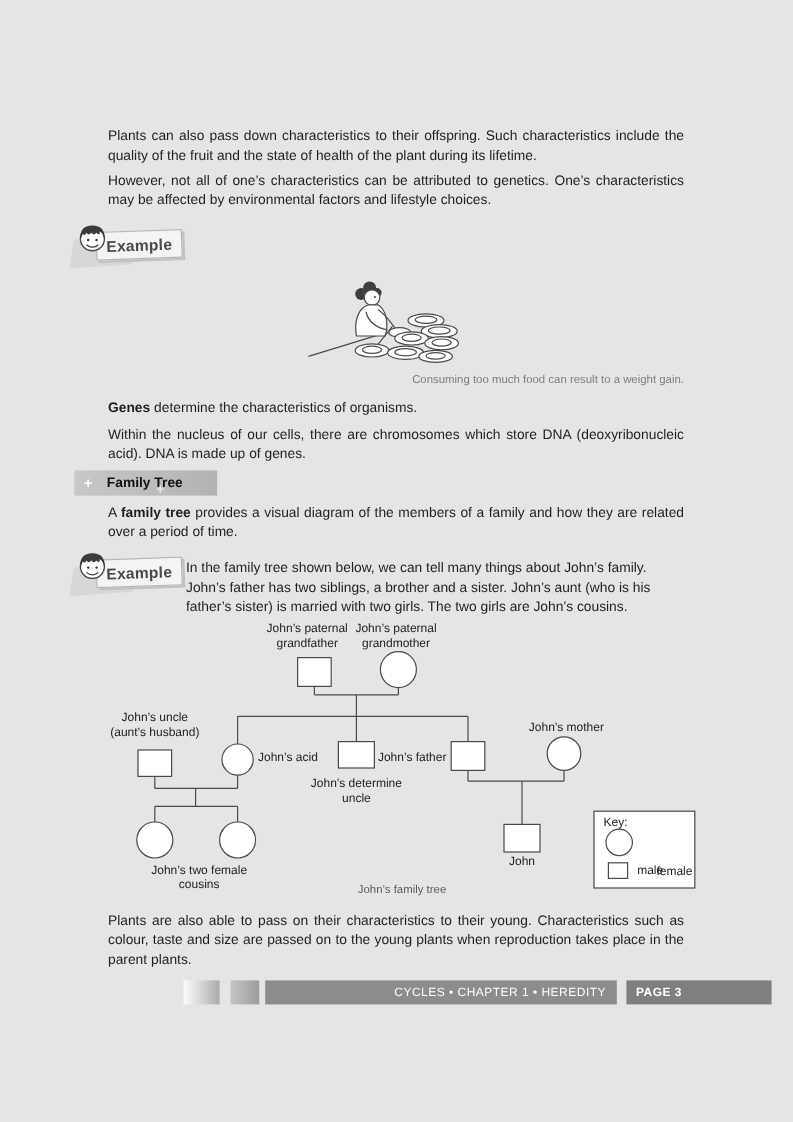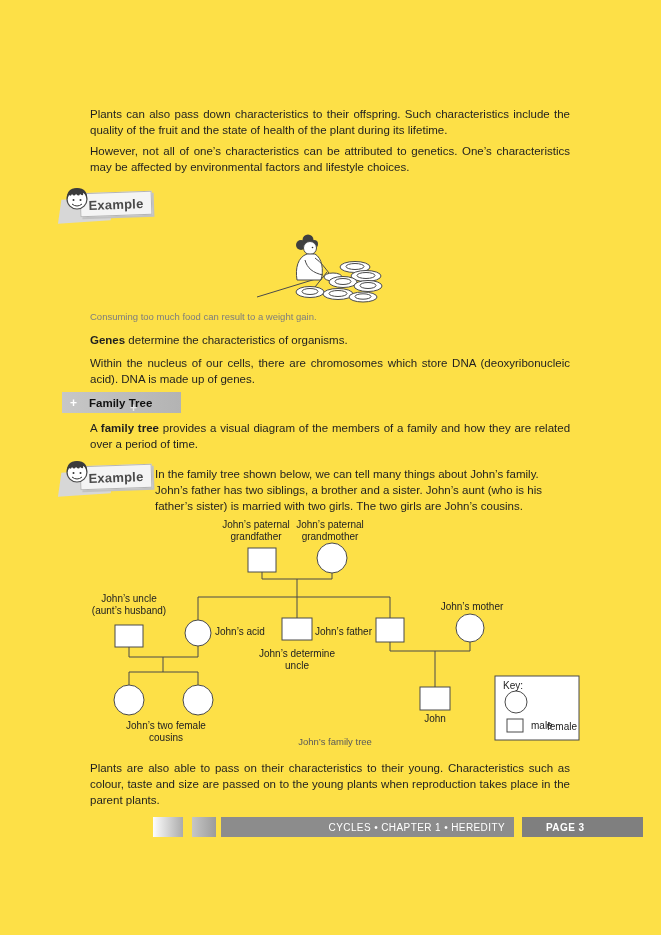--- a/index.html
+++ b/index.html
@@ -1,22 +1,22 @@
 <!DOCTYPE html>
 <html><head>
 <meta charset="utf-8">
 <style>
   html,body{margin:0;padding:0;background:#fff;}
   .page{
-    position:relative;width:661px;height:935px;background:#fde047;overflow:hidden;
+    position:relative;width:661px;height:935px;background:#e5e5e5;overflow:hidden;
     font-family:"Liberation Sans", sans-serif;color:#1f1f1f;
   }
   .para{position:absolute;left:90px;width:480px;font-size:11.5px;line-height:16px;text-align:justify;}
   .example-text{position:absolute;left:155px;width:416px;font-size:11.5px;line-height:16px;text-align:left;}
-  .caption{position:absolute;left:90px;width:480px;text-align:left;font-size:9.5px;color:#7d7d7d;}
+  .caption{position:absolute;left:90px;width:480px;text-align:right;font-size:9.5px;color:#7d7d7d;}
   b{font-weight:bold;}
 
   
   .badge{position:absolute;width:94px;height:38px;}
   .badge .backplate{position:absolute;left:0;top:12px;width:52px;height:24px;background:#d7d7d7;transform:skewX(-12deg) rotate(-4deg);}
   .badge .sign{position:absolute;left:20px;top:6px;width:70px;height:22px;background:#f4f4f4;border:1px solid #b5b5b5;
     box-shadow:2px 2px 0 #c2c2c2;transform:rotate(-2deg);display:flex;align-items:center;justify-content:center;}
   .badge .sign span{font-weight:bold;font-size:13px;color:#4a4a4a;letter-spacing:.2px;}
   .badge svg{position:absolute;left:2px;top:-2px;}
 
@@ -34,21 +34,21 @@
   .tlabel.left{text-align:left;}
   .tlabel.right{text-align:right;}
   .tree-caption{position:absolute;left:195px;top:221px;width:160px;text-align:center;font-size:9.5px;color:#5a5a5a;}
 
   
   .f-sq1{position:absolute;left:153px;top:817px;width:30px;height:20px;background:linear-gradient(to right,#fdfdfd,#ababab);}
   .f-sq2{position:absolute;left:192px;top:817px;width:24px;height:20px;background:linear-gradient(to right,#c6c6c6,#9c9c9c);}
   .f-bar{position:absolute;left:221px;top:817px;width:293px;height:20px;background:#8c8c8c;display:flex;align-items:center;justify-content:flex-end;}
   .f-bar span{color:#fff;font-size:10px;letter-spacing:.4px;padding-right:9px;}
   .f-page{position:absolute;left:522px;top:817px;width:121px;height:20px;background:#7f7f7f;display:flex;align-items:center;}
-  .f-page span{color:#fff;font-size:10px;font-weight:bold;letter-spacing:.4px;padding-left:24px;}
+  .f-page span{color:#fff;font-size:10px;font-weight:bold;letter-spacing:.4px;padding-left:8px;}
 </style>
 </head>
 <body>
 
 <div class="page">
 
   <div class="para" style="top:106px;">Plants can also pass down characteristics to their offspring. Such characteristics include the quality of the fruit and the state of health of the plant during its lifetime.</div>
   <div class="para" style="top:143px;">However, not all of one’s characteristics can be attributed to genetics. One’s characteristics may be affected by environmental factors and lifestyle choices.</div>
 
   <div class="badge" style="left:60px;top:186px;">

